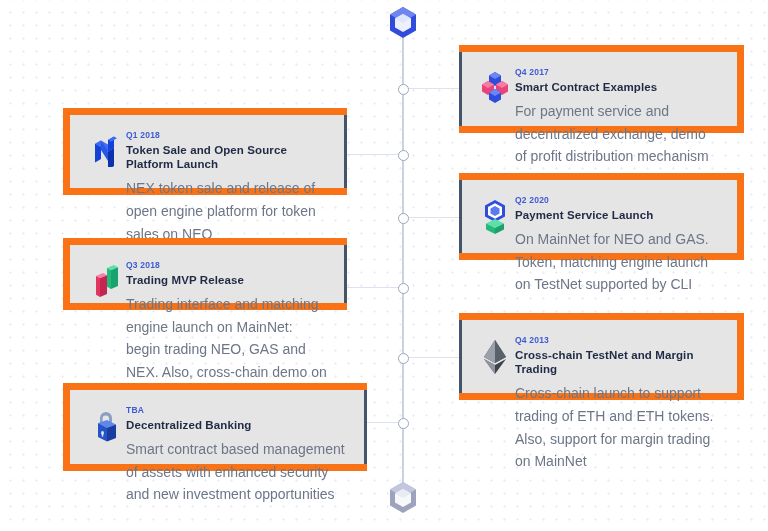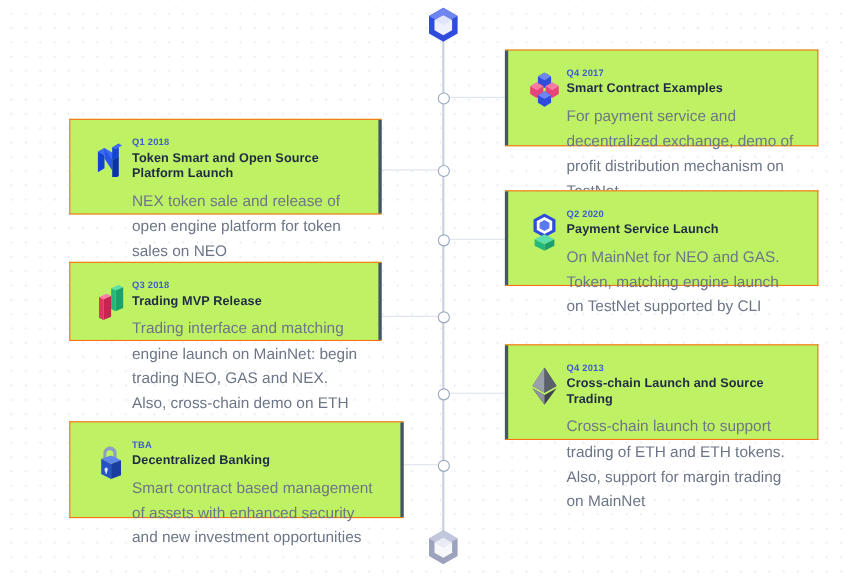--- a/index.html
+++ b/index.html
@@ -36,22 +36,22 @@
     background:#ffffff;border:1.5px solid #9aa7bd;
     left:398px;z-index:4;
   }
   .connector{
     position:absolute;height:1px;background:#dde3ec;z-index:2;
   }
 
   
   .card{
     position:absolute;
-    background:#bef264;
-    border:1px solid #f97316;
+    background:#e5e5e5;
+    border:7px solid #f97316;
     box-sizing:border-box;
     z-index:3;
   }
   .card.left{border-right:none;}
   .card.right{border-left:none;}
   .accent{
     position:absolute;top:0;width:3px;height:100%;
     background:#44546b;
   }
   .accent.on-right{right:0;}
@@ -178,21 +178,21 @@
           <polygon points="3,9 9,5.5 9,24 3,27.5" fill="#1342d6"></polygon>
           <polygon points="3,9 9,5.5 22,13 16,16.5" fill="#3f6cf5"></polygon>
           <polygon points="16,16.5 22,13 22,31 16,34.5" fill="#0b31ae"></polygon>
           <polygon points="9,5.5 16,16.5 16,26 9,15" fill="#2a56e8"></polygon>
           <polygon points="16,5 22,1.5 22,13 16,16.5" fill="#1342d6"></polygon>
           <polygon points="16,5 22,1.5 25,3.2 19,6.7" fill="#3f6cf5"></polygon>
         </svg>
       </div>
       <div class="txt">
         <p class="quarter">Q1 2018</p>
-        <p class="title">Token Smart and Open Source Platform Launch</p>
+        <p class="title">Token Sale and Open Source Platform Launch</p>
         <p class="desc">NEX token sale and release of open engine platform for token sales on NEO</p>
       </div>
     </div>
   </div>
 
   <div class="card right" id="card-q2-2018">
     <div class="accent on-left"></div>
     <div class="card-inner">
       <div class="icon-wrap">
         <svg width="26" height="34" viewBox="0 0 26 34">
@@ -240,21 +240,21 @@
         <svg width="26" height="34" viewBox="0 0 26 34">
           <polygon points="13,0 24,17 13,23 2,17" fill="#4a4f57"></polygon>
           <polygon points="13,0 13,23 2,17" fill="#9ba1aa"></polygon>
           <polygon points="13,0 24,17 13,23" fill="#5b616b"></polygon>
           <polygon points="13,25 24,19 13,34 2,19" fill="#3f444c"></polygon>
           <polygon points="13,25 13,34 2,19" fill="#8f959e"></polygon>
         </svg>
       </div>
       <div class="txt">
         <p class="quarter">Q4 2013</p>
-        <p class="title">Cross-chain Launch and Source Trading</p>
+        <p class="title">Cross-chain TestNet and Margin Trading</p>
         <p class="desc">Cross-chain launch to support trading of ETH and ETH tokens. Also, support for margin trading on MainNet</p>
       </div>
     </div>
   </div>
 
   <div class="card left" id="card-tba">
     <div class="accent on-right"></div>
     <div class="card-inner">
       <div class="icon-wrap">
         <svg width="28" height="34" viewBox="0 0 28 34">

